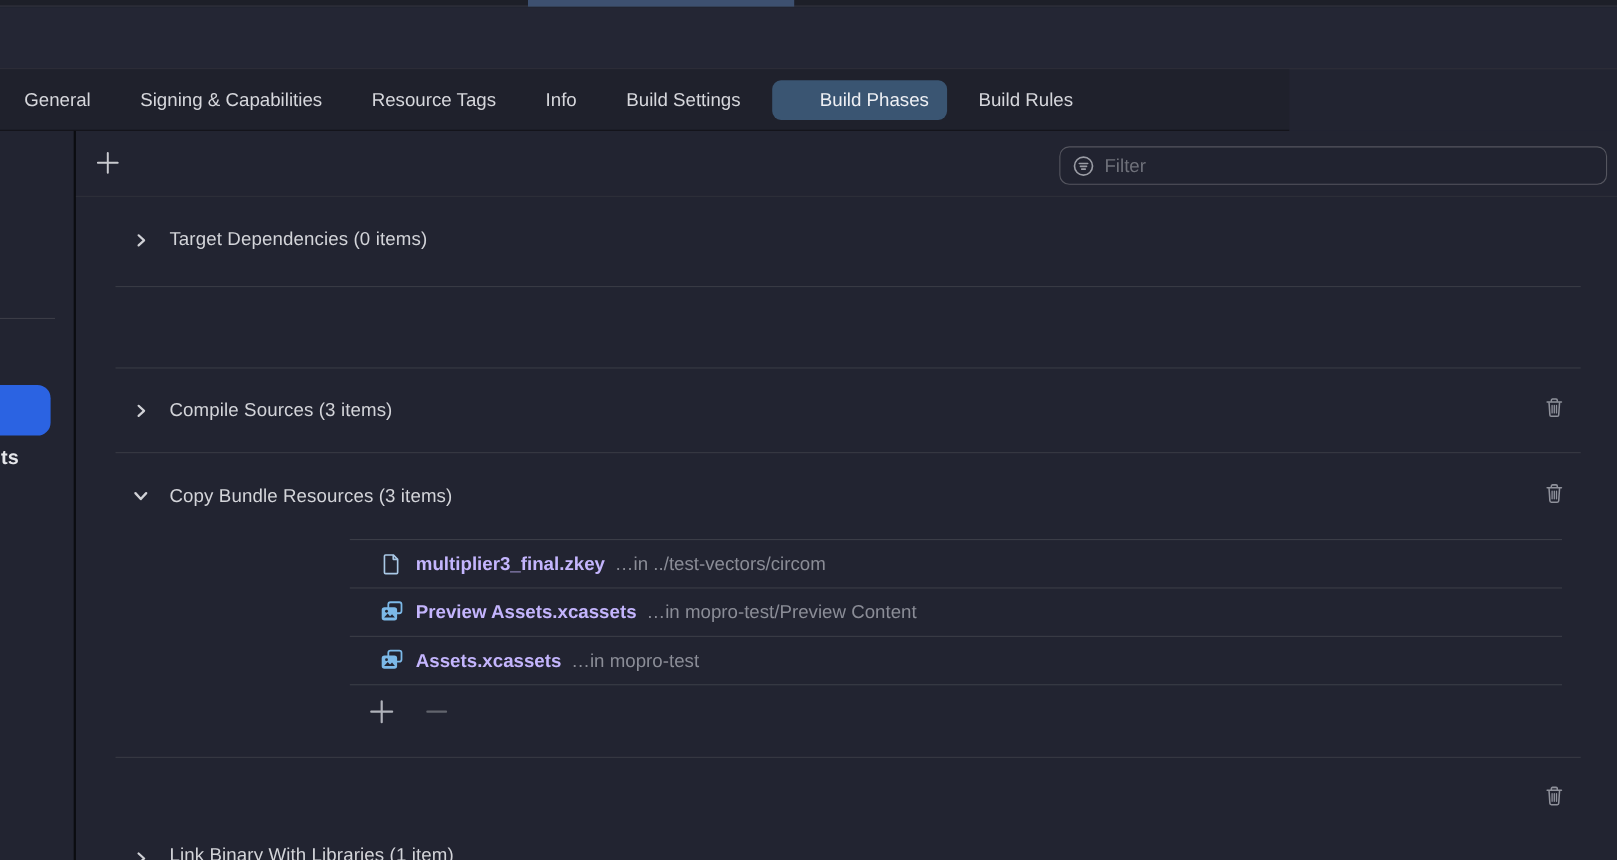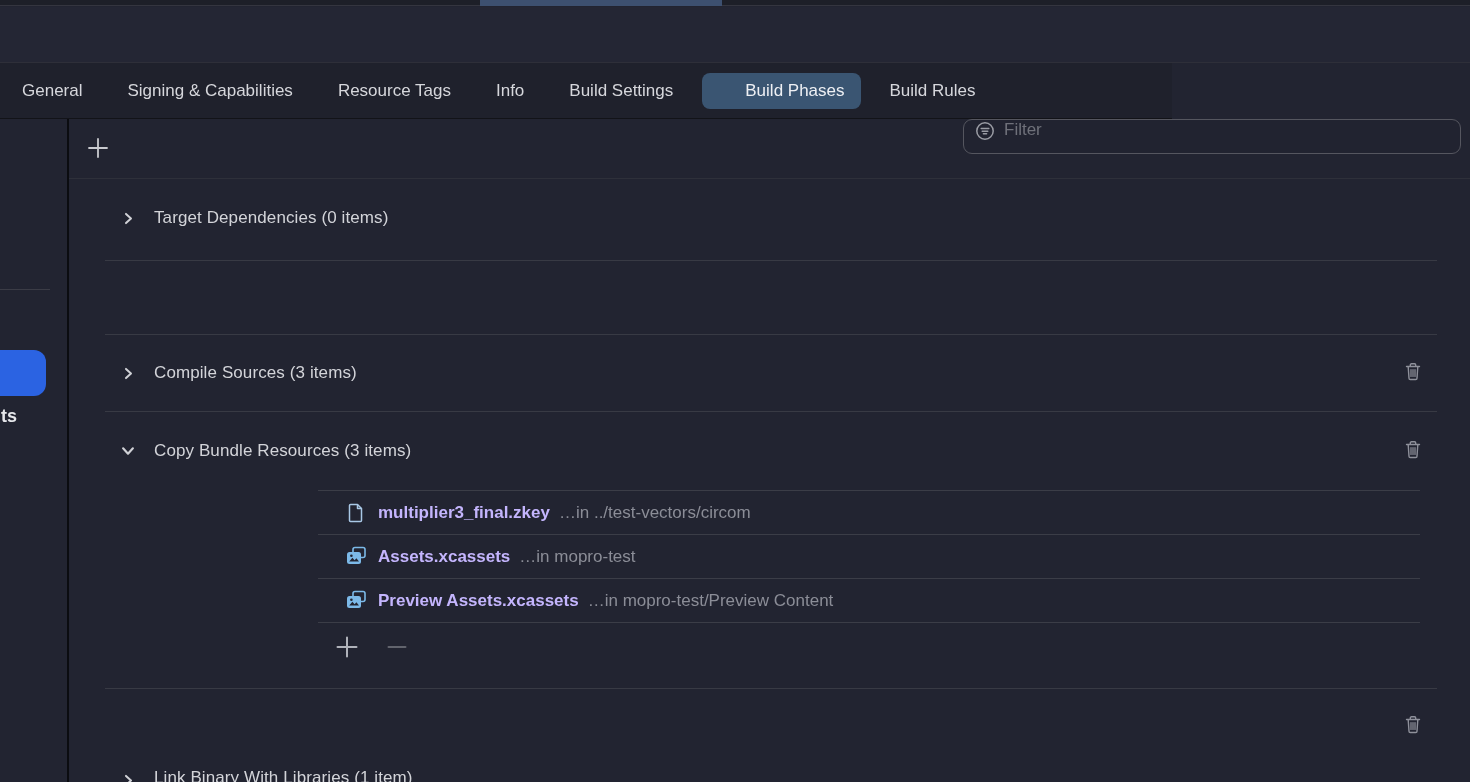--- a/index.html
+++ b/index.html
@@ -24,22 +24,22 @@
   .content-bg { position:absolute; left:0; top:119px; width:1470px; height:663px; background:#222431; }
   .vsep { position:absolute; left:67px; top:119px; width:2px; height:663px; background:#0b0c10; }
 
   
   .rail-divider { position:absolute; left:0; top:289px; width:50px; height:1px; background:#3b3c46; }
   .rail-selection { position:absolute; left:-16px; top:350px; width:62px; height:46px; background:#2b63e2; border-radius:12px; }
   .rail-label { position:absolute; left:1px; top:406px; font-size:18px; font-weight:600; color:#e6e7eb; }
 
   
   .add-phase-btn { position:absolute; left:85px; top:137px; width:26px; height:26px; display:flex; align-items:center; justify-content:center; }
-  .filter-field { position:absolute; left:963px; top:119px; width:498px; height:35px; border:1px solid #55565f; border-radius:9px;
-                  background:#212330; display:flex; align-items:flex-start; padding:0 10px; }
+  .filter-field { position:absolute; left:963px; top:133px; width:498px; height:35px; border:1px solid #55565f; border-radius:9px;
+                  background:#212330; display:flex; align-items:center; padding:0 10px; }
   .filter-field input { flex:1; background:transparent; border:none; outline:none; font-size:17px; color:#dcdde2;
                         font-family:"Liberation Sans","DejaVu Sans",sans-serif; margin-left:8px; }
   .filter-field input::placeholder { color:#6f717a; }
   .header-rule { position:absolute; left:69px; top:178px; width:1401px; height:1px; background:#2e303a; }
 
   
   .phase-row { position:absolute; left:105px; width:1332px; height:44px; display:flex; align-items:center; }
   .phase-chevron { width:16px; height:16px; margin-left:15px; flex:0 0 auto; display:flex; align-items:center; justify-content:center; }
   .phase-label { margin-left:18px; font-size:17px; font-weight:400; color:#d3d4d9; letter-spacing:.1px; }
   .section-divider { position:absolute; left:105px; width:1332px; height:1px; background:#383a44; }
@@ -166,34 +166,34 @@
     </div>
     <div class="file-row">
       <span class="file-icon">
         <svg width="22" height="22" viewBox="0 0 22 22">
           <rect x="8" y="1.5" width="12" height="10" rx="2" fill="none" stroke="#7cb9e8" stroke-width="1.6"></rect>
           <rect x="2" y="6" width="14" height="12" rx="2.5" fill="#7cb9e8"></rect>
           <circle cx="6.4" cy="9.7" r="1.3" fill="#222431"></circle>
           <path d="M4.2 15.4l3.2-3.6 2.2 2.4 1.8-1.9 2.6 3.1z" fill="#222431"></path>
         </svg>
       </span>
-      <span class="file-name">Assets.xcassets</span>
-      <span class="file-loc">…in mopro-test</span>
+      <span class="file-name">Preview Assets.xcassets</span>
+      <span class="file-loc">…in mopro-test/Preview Content</span>
     </div>
     <div class="file-row">
       <span class="file-icon">
         <svg width="22" height="22" viewBox="0 0 22 22">
           <rect x="8" y="1.5" width="12" height="10" rx="2" fill="none" stroke="#7cb9e8" stroke-width="1.6"></rect>
           <rect x="2" y="6" width="14" height="12" rx="2.5" fill="#7cb9e8"></rect>
           <circle cx="6.4" cy="9.7" r="1.3" fill="#222431"></circle>
           <path d="M4.2 15.4l3.2-3.6 2.2 2.4 1.8-1.9 2.6 3.1z" fill="#222431"></path>
         </svg>
       </span>
-      <span class="file-name">Preview Assets.xcassets</span>
-      <span class="file-loc">…in mopro-test/Preview Content</span>
+      <span class="file-name">Assets.xcassets</span>
+      <span class="file-loc">…in mopro-test</span>
     </div>
   </div>
 
   <div class="list-plus-btn">
     <span>
       <svg width="26" height="26" viewBox="0 0 26 26">
           <path d="M13 3.5v19M3.5 13h19" stroke="#b0b2ba" stroke-width="2" stroke-linecap="round"></path>
         </svg>
     </span>
   </div>

